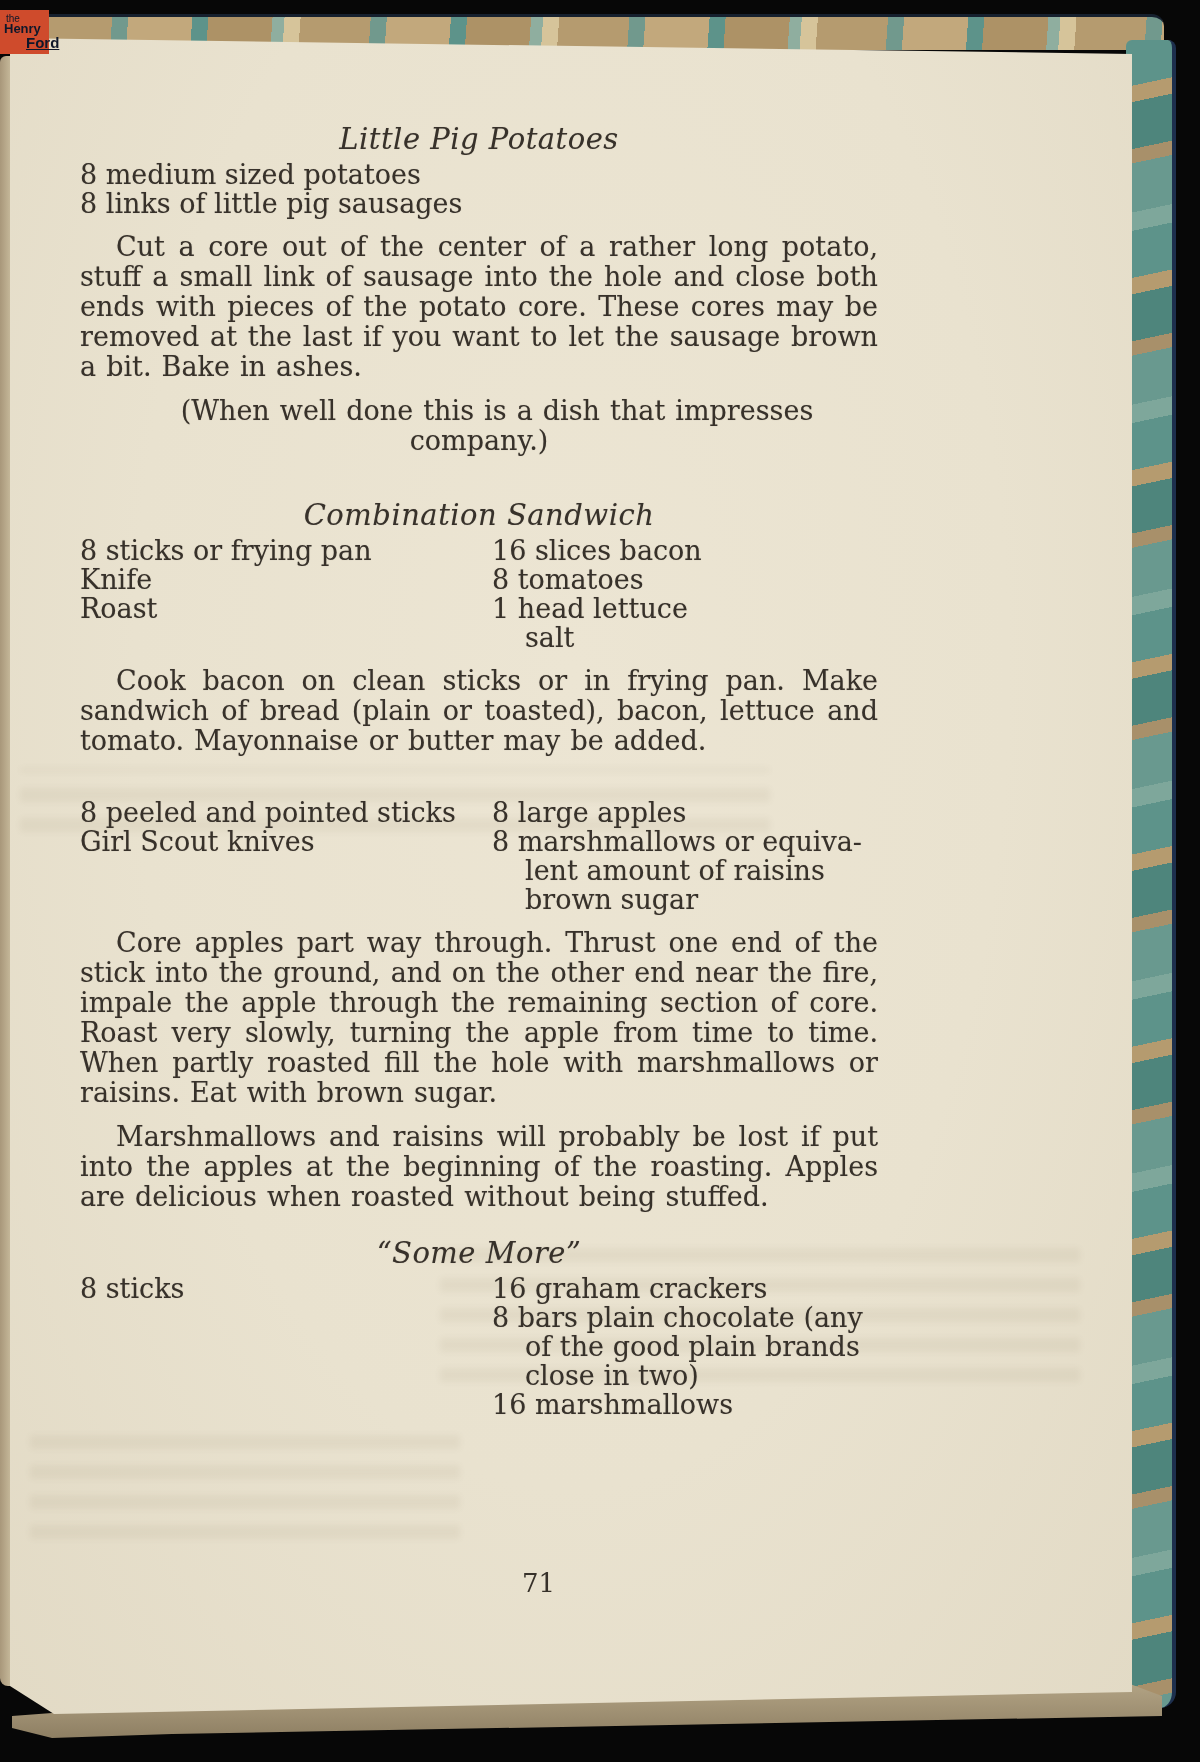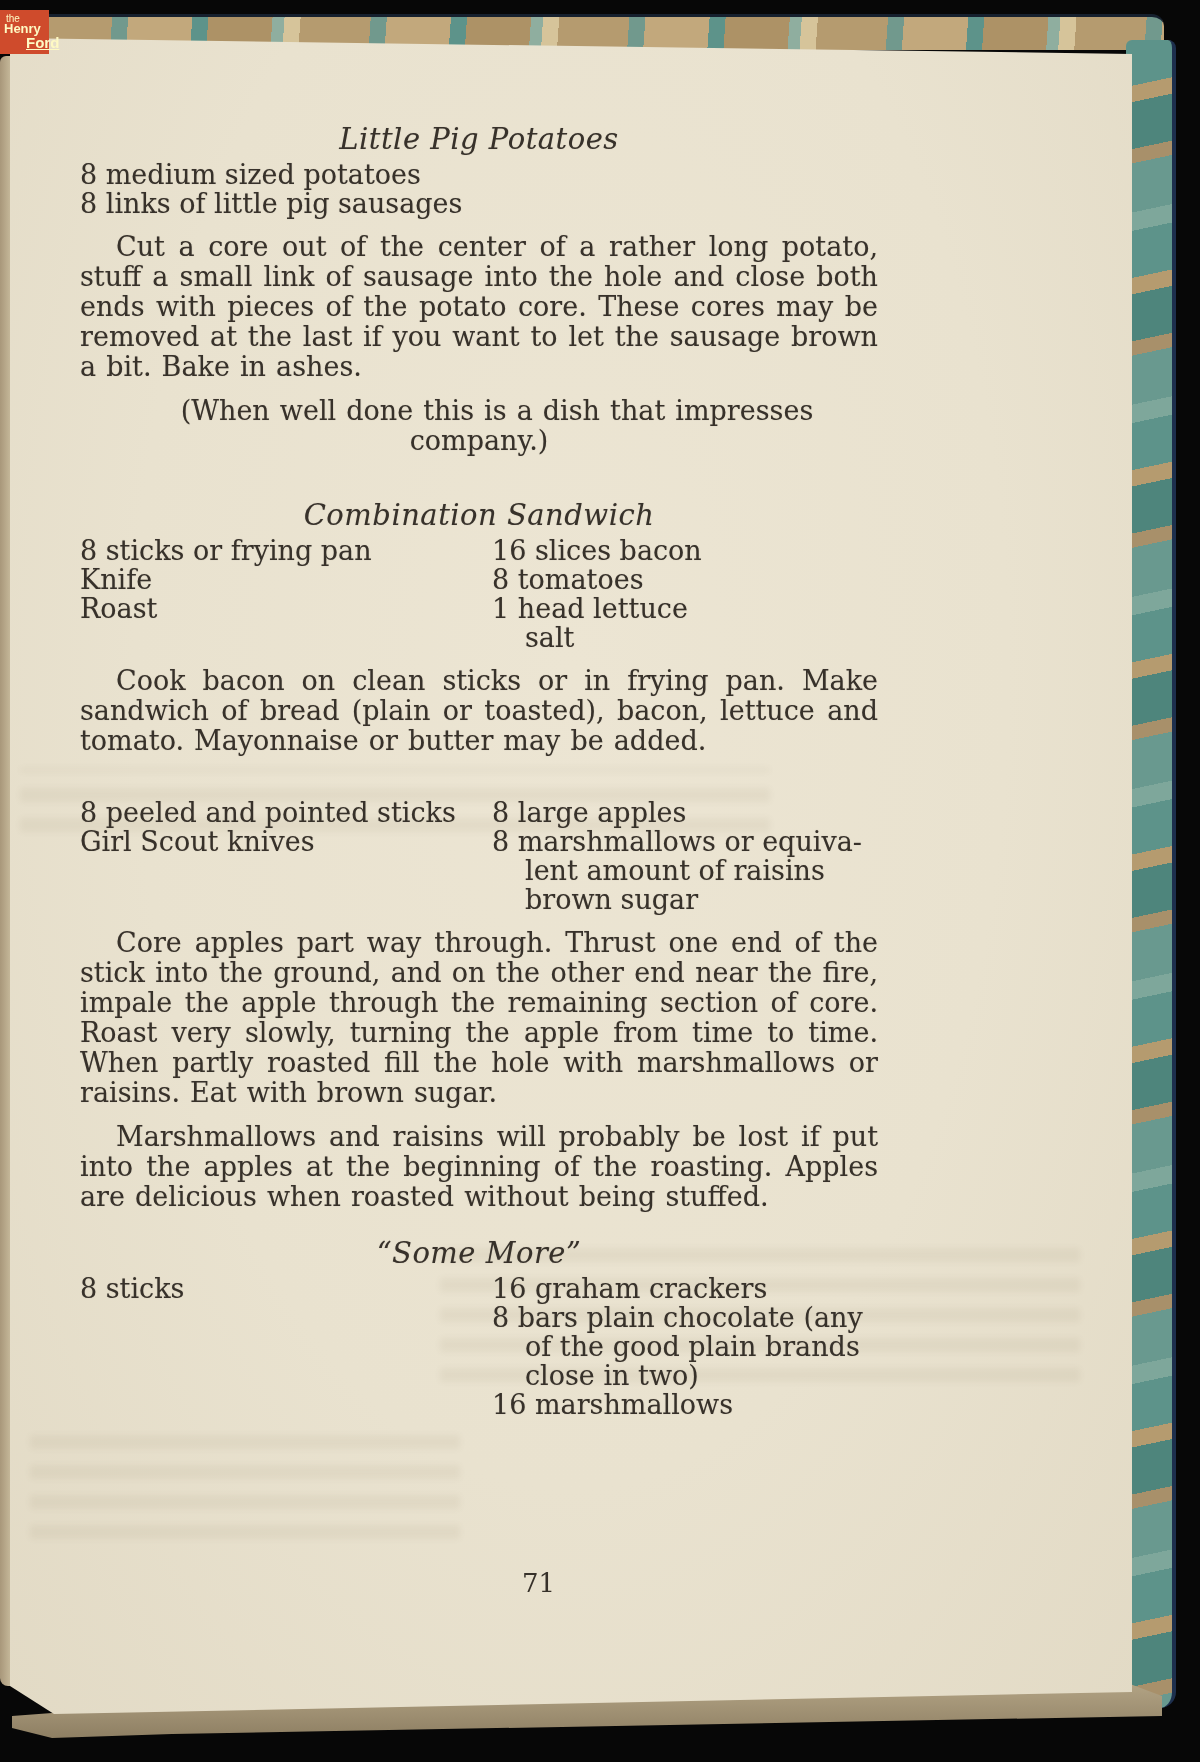--- a/index.html
+++ b/index.html
@@ -27,21 +27,21 @@
     clip-path:polygon(0 8px,1122px 24px,1122px 1662px,44px 1684px,0 1656px);}
 
   
   .ghost{position:absolute;opacity:0.055;filter:blur(3px);
     background:repeating-linear-gradient(0deg,transparent 0 8px,#5d4c28 8px 22px,transparent 22px 30px);}
   .ghost.g1{left:10px;top:738px;width:750px;height:72px;}
   .ghost.g2{left:430px;top:1215px;width:640px;height:145px;}
   .ghost.g3{left:20px;top:1392px;width:430px;height:125px;}
 
   
-  .thf-logo{position:absolute;left:0;top:10px;width:49px;height:44px;background:#cf4b2c;color:#fef9c3;
+  .thf-logo{position:absolute;left:0;top:10px;width:49px;height:44px;background:#cf4b2c;color:#0f172a;
     font-family:"Liberation Sans", sans-serif;z-index:10;padding-top:4px;box-sizing:border-box;}
   .thf-the{font-size:10px;line-height:9px;padding-left:6px;}
   .thf-henry{font-size:13px;font-weight:bold;line-height:12px;padding-left:4px;}
   .thf-ford{font-size:15px;font-weight:bold;line-height:15px;padding-left:26px;text-decoration:underline;}
 
   
   .content{position:absolute;left:70px;top:0;width:798px;padding-top:92px;
     color:#37312a;font-size:27px;line-height:30px;
     text-shadow:0 0 1px rgba(55,49,42,0.25);}
   .recipe + .recipe{margin-top:42px;}

